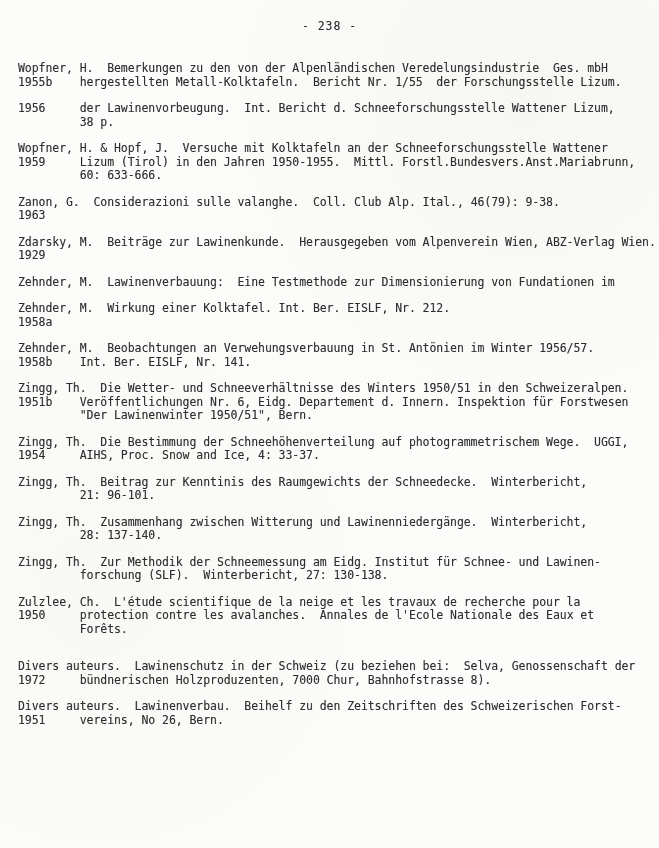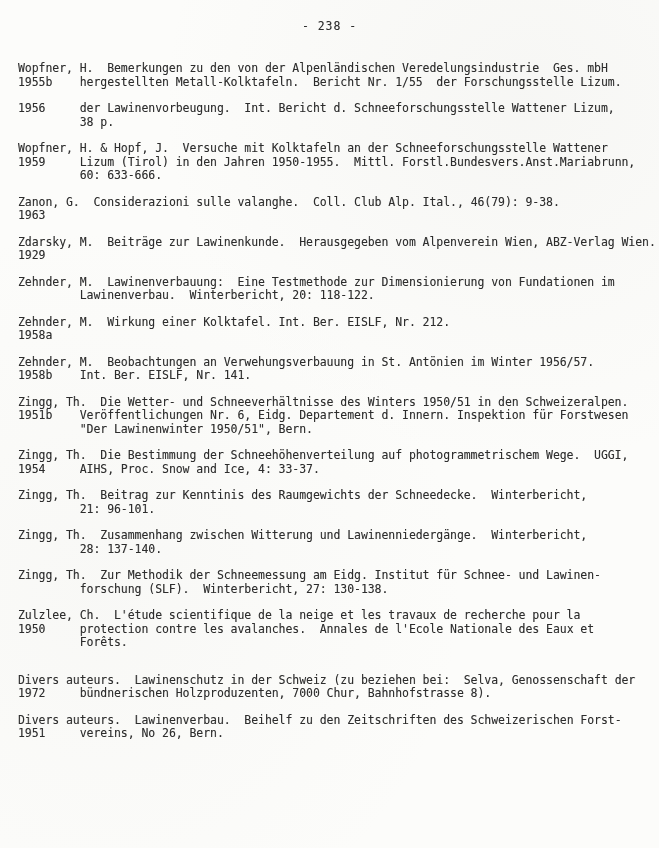--- a/index.html
+++ b/index.html
@@ -73,21 +73,20 @@
         <div class="entry">
           <div class="line"><span>Zanon, G.</span><span>  Considerazioni sulle valanghe.  Coll. Club Alp. Ital., 46(79): 9-38.</span></div>
           <div class="line"><span>1963</span></div>
         </div>
         <div class="entry">
           <div class="line"><span>Zdarsky, M.</span><span>  Beiträge zur Lawinenkunde.  Herausgegeben vom Alpenverein Wien, ABZ-Verlag Wien.</span></div>
           <div class="line"><span>1929</span></div>
         </div>
         <div class="entry">
           <div class="line"><span>Zehnder, M.</span><span>  Lawinenverbauung:  Eine Testmethode zur Dimensionierung von Fundationen im</span></div>
-          <div class="line"><span>         Lawinenverbau.  Winterbericht, 20: 118-122.</span></div>
         </div>
         <div class="entry">
           <div class="line"><span>Zehnder, M.</span><span>  Wirkung einer Kolktafel. Int. Ber. EISLF, Nr. 212.</span></div>
           <div class="line"><span>1958a</span></div>
         </div>
         <div class="entry">
           <div class="line"><span>Zehnder, M.</span><span>  Beobachtungen an Verwehungsverbauung in St. Antönien im Winter 1956/57.</span></div>
           <div class="line"><span>1958b</span><span>    Int. Ber. EISLF, Nr. 141.</span></div>
         </div>
         <div class="entry">

